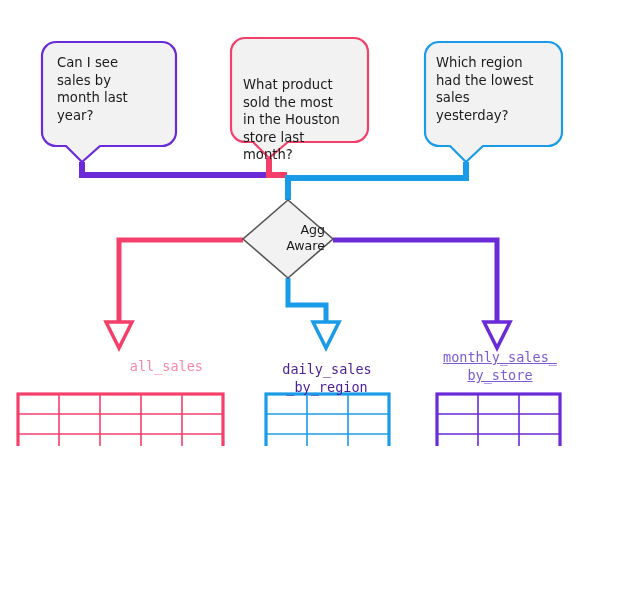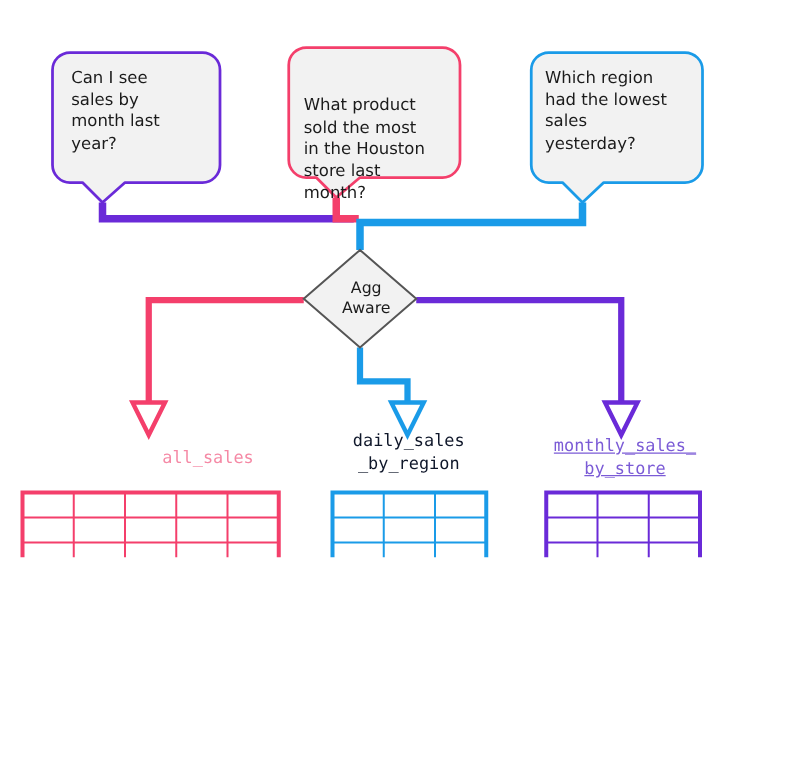--- a/index.html
+++ b/index.html
@@ -199,24 +199,24 @@
 sold the most
 in the Houston
 store last
 month?</div>
 
   <div class="bubble-text" style="left:436px; top:54px; width:124px;">Which region
 had the lowest
 sales
 yesterday?</div>
 
-  <div class="diamond-text" style="left:248px; top:222px; width:90px;">Agg
+  <div class="diamond-text" style="left:235px; top:222px; width:90px;text-align:right;">Agg
 Aware</div>
 
   <div class="table-label" style="left:38px; top:357px; width:165px; color:#F589A5;text-align:right;">all_sales</div>
 
-  <div class="table-label" style="left:254px; top:344px; width:146px; color:#0f172a;">daily_sales
+  <div class="table-label" style="left:254px; top:360px; width:146px; color:#4c1d95;">daily_sales
 _by_region</div>
 
   <div class="table-label" style="left:415px; top:348px; width:170px; color:#7B5BD6;text-decoration:underline;">monthly_sales_
 by_store</div>
 
 </div>
 
 </body></html>

